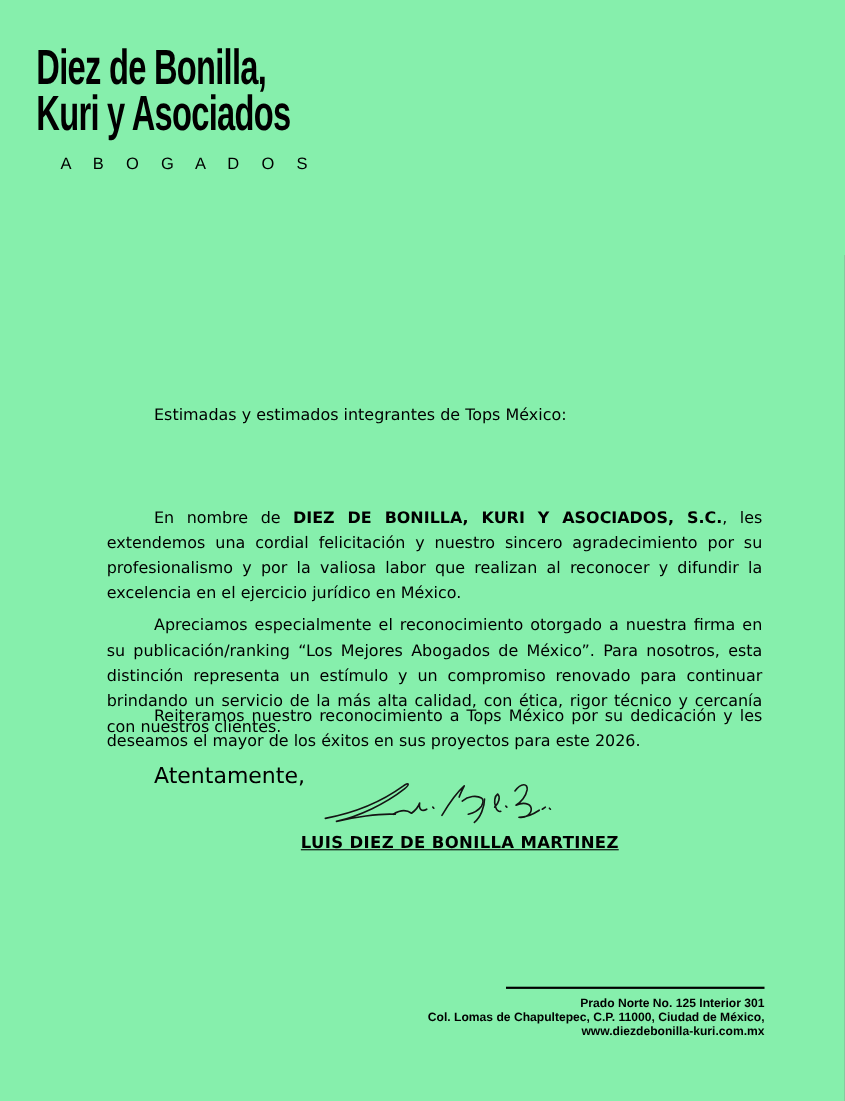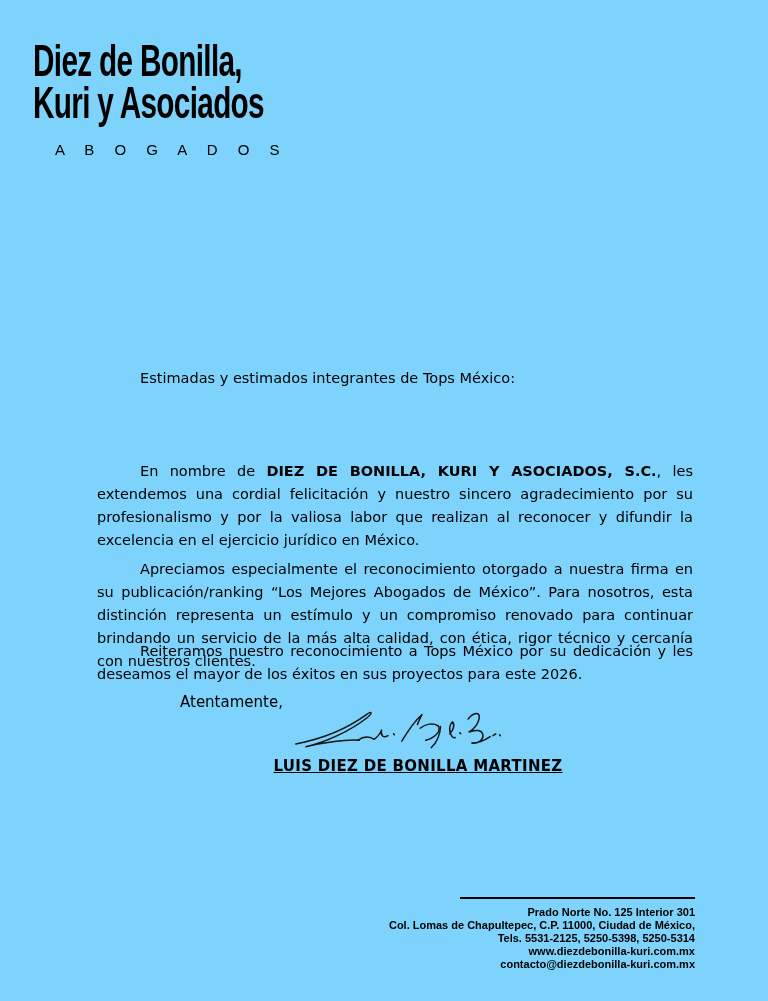--- a/index.html
+++ b/index.html
@@ -2,21 +2,21 @@
 <html><head>
 <meta charset="utf-8">
 <style>
   * { margin: 0; padding: 0; box-sizing: border-box; }
   html, body { background: #888; }
   .page {
     position: relative;
     width: 768px;
     height: 1001px;
     margin: 0 auto;
-    background: #7dd3fc;
+    background: #86efac;
     color: #000;
     font-family: "DejaVu Sans", sans-serif;
     overflow: hidden;
   }
   
   .letterhead { position: absolute; left: 33px; top: 40px; }
   .firm-name {
     font-family: "Liberation Sans", sans-serif;
     font-weight: bold;
     font-size: 45px;
@@ -54,22 +54,21 @@
     position: absolute; left: 97px; width: 596px;
     font-size: 14.5px;
     line-height: 23px;
     text-align: justify;
   }
   .p1 { top: 435px; margin-top: 25px; }
   .p2 { top: 530px; margin-top: 28px; }
   .p3 { top: 640px; }
   .closing {
     position: absolute; left: 140px; top: 693px;
-    font-size: 15px;
-    margin-left: 40px;
+    font-size: 20px;
   }
   
   .signature-wrap { position: absolute; left: 293px; top: 706px; }
   .signer-name {
     position: absolute; left: 140px; top: 757px; width: 556px;
     text-align: center;
     font-weight: bold;
     font-size: 15px;
     letter-spacing: 0.3px;
     white-space: nowrap;
@@ -131,18 +130,16 @@
       </g>
     </svg>
   </div>
 
   <div class="signer-name">LUIS DIEZ DE BONILLA MARTINEZ</div>
 
   <div class="footer-rule"></div>
   <div class="footer">
     <div>Prado Norte No. 125 Interior 301</div>
     <div>Col. Lomas de Chapultepec, C.P. 11000, Ciudad de México,</div>
-    <div>Tels. 5531-2125, 5250-5398, 5250-5314</div>
     <div>www.diezdebonilla-kuri.com.mx</div>
-    <div>contacto@diezdebonilla-kuri.com.mx</div>
   </div>
 
 </div>
 
 </body></html>

